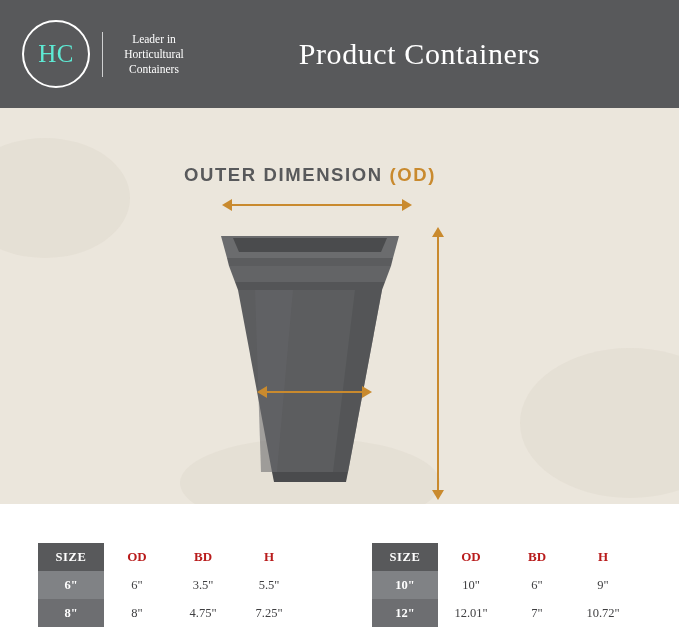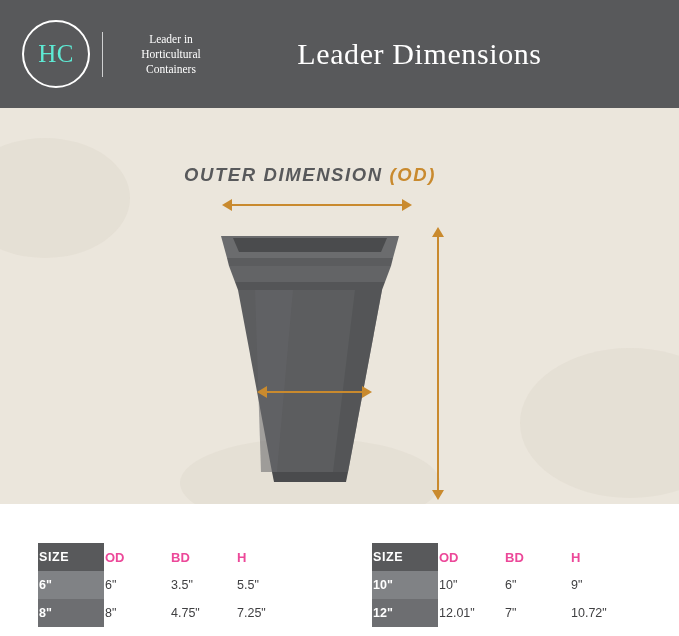--- a/index.html
+++ b/index.html
@@ -49,21 +49,21 @@
   }
   .logo-circle .hc {
     color: #5eead4;
     font-family: "Liberation Serif", serif;
     font-size: 25px;
     letter-spacing: 0.5px;
     font-weight: 400;
   }
   .logo-text {
     margin-left: 12px;
-    padding-left: 20px;
+    padding-left: 3px;
     border-left: 1px solid #cfd0d1;
     color: #ffffff;
     font-family: "Liberation Serif", serif;
     font-size: 11.5px;
     line-height: 15px;
     text-align: center;
     width: 96px;
   }
   .logo-text span { display: block; }
   .header-title {
@@ -103,21 +103,20 @@
   .tex3 { left: 180px; top: 330px; width: 260px; height: 90px; background: #e6e0d4; }
 
   .label {
     position: absolute;
     font-family: "Liberation Sans", sans-serif;
     font-weight: bold;
     font-size: 18.5px;
     letter-spacing: 1.6px;
     color: #58595b;
     white-space: nowrap;
-    font-style: italic;
   }
   .label .accent { color: #c98a2e; }
 
   .lbl-od  { left: 184px; top: 56px; }
   .lbl-bd  { left: 193px; top: 313px; }
   .lbl-h   { left: 440px; top: 190px; }
 
   
   .arrow-h {
     position: absolute;
@@ -171,34 +170,35 @@
     font-family: "Liberation Sans", sans-serif;
     font-size: 12.5px;
     color: #3f3f41;
   }
   table.dims.left  { left: 38px;  top: 39px; }
   table.dims.right { left: 372px; top: 39px; }
 
   table.dims th, table.dims td {
     width: 64px;
     height: 26px;
-    text-align: left;
+    text-align: center;
     vertical-align: middle;
     font-weight: normal;
     border: none;
+    font-family: Liberation Serif, serif;
   }
   table.dims th.size-head {
     background: #58595b;
     color: #ffffff;
     font-weight: bold;
     font-size: 12.5px;
     letter-spacing: 0.6px;
   }
   table.dims th.col-head {
-    color: #ec4899;
+    color: #b91c1c;
     font-weight: bold;
     font-size: 13px;
   }
   table.dims td.size-cell {
     background: #808285;
     color: #ffffff;
     font-weight: bold;
   }
   table.dims tr.alt td.size-cell { background: #6d6e71; }
   table.dims td.val { color: #3f3f41; }
@@ -212,21 +212,21 @@
     <div class="logo-block">
       <div class="logo-circle">
         <span class="hc">HC</span>
       </div>
       <div class="logo-text">
         <span>Leader in</span>
         <span>Horticultural</span>
         <span>Containers</span>
       </div>
     </div>
-    <div class="header-title">Leader Dimensions</div>
+    <div class="header-title">Product Containers</div>
   </div>
 
   <div class="diagram">
     <div class="tex1"></div>
     <div class="tex2"></div>
     <div class="tex3"></div>
 
     <div class="label lbl-od">
       <span>OUTER DIMENSION</span>
       <span class="accent">(OD)</span>

